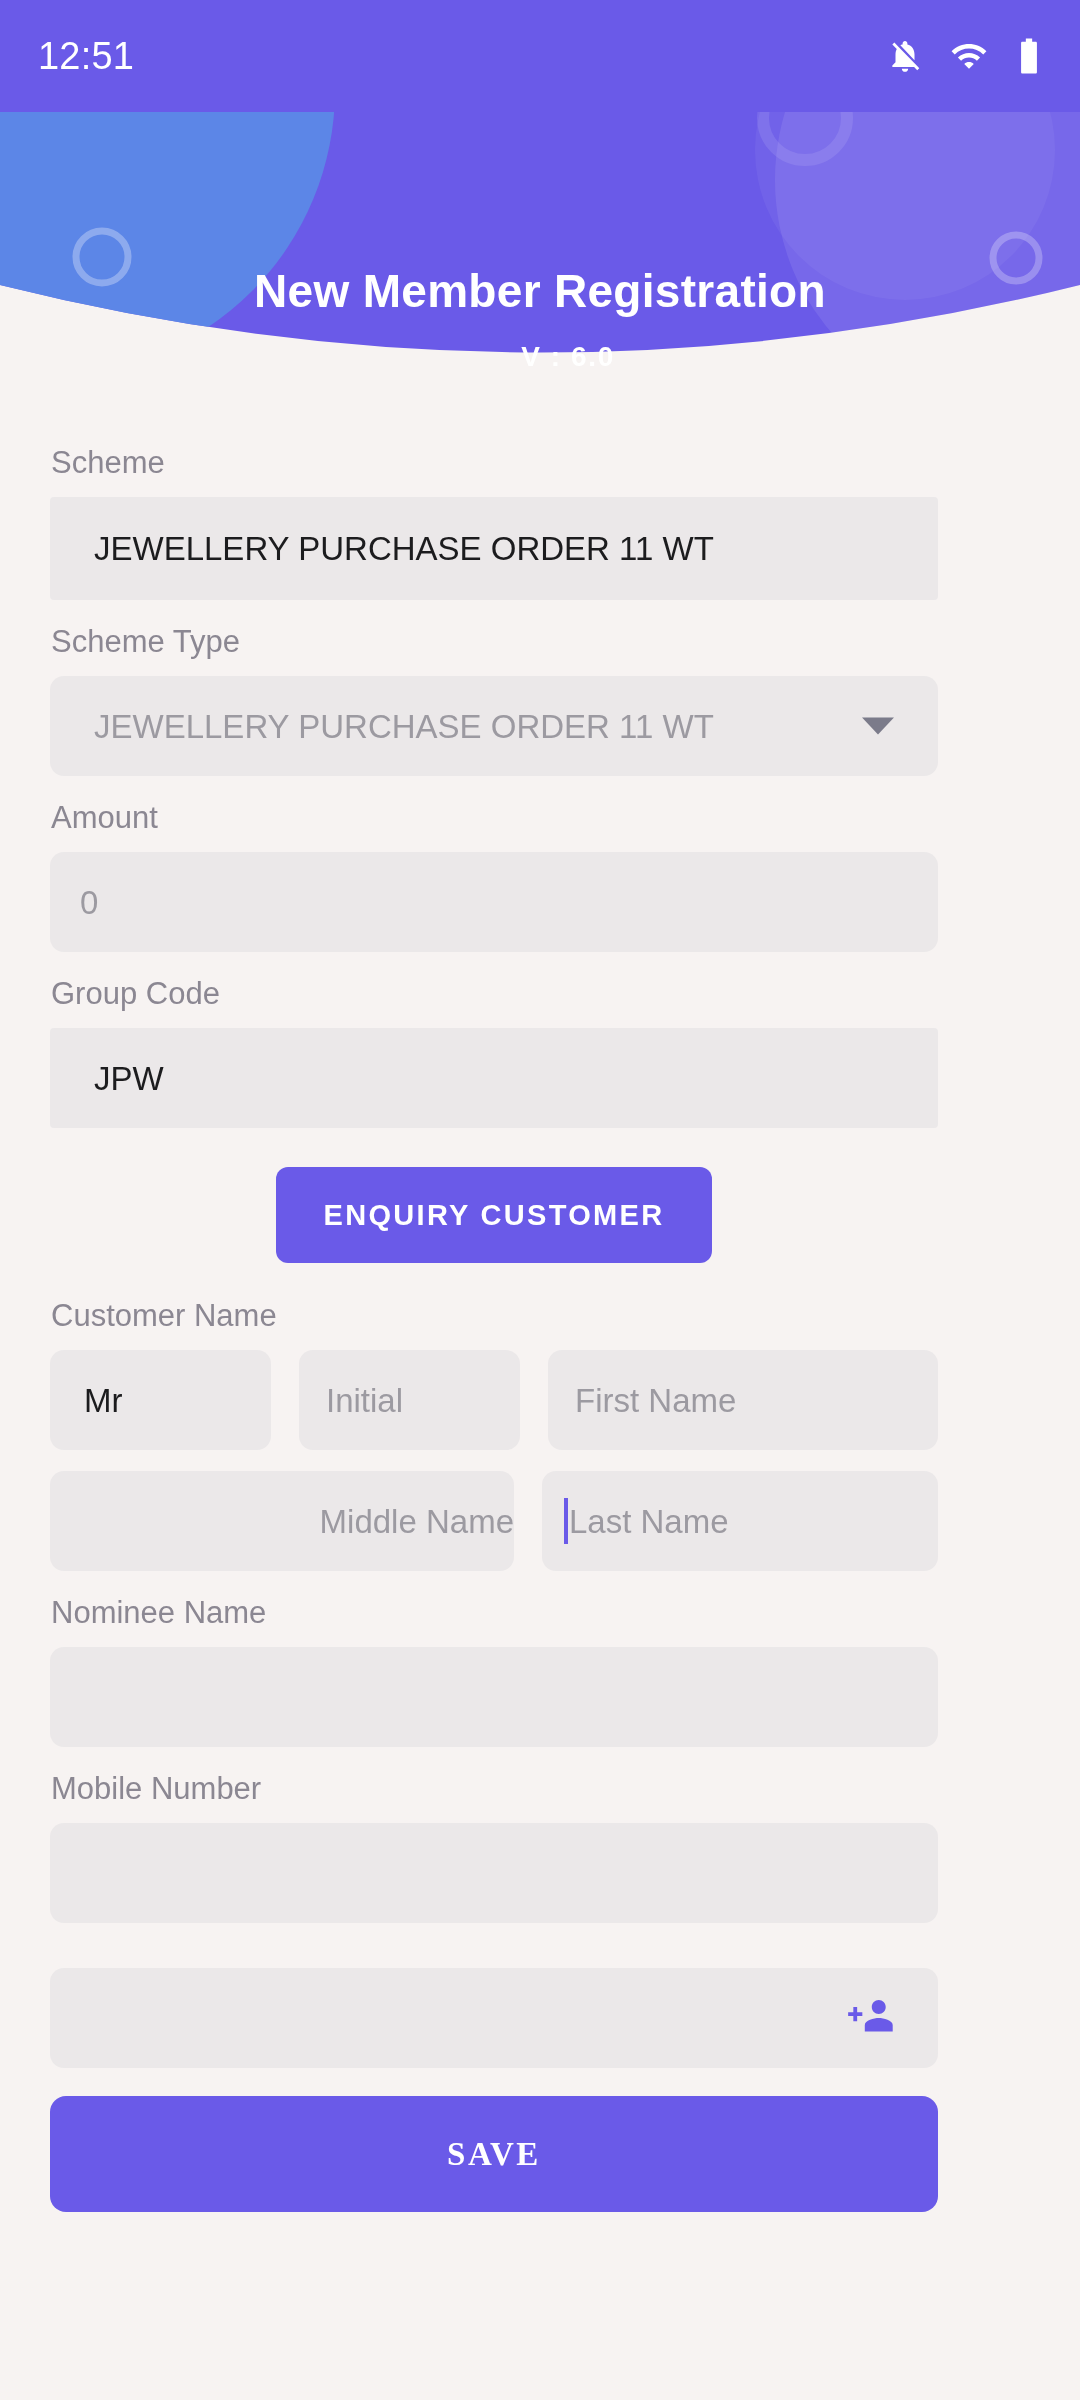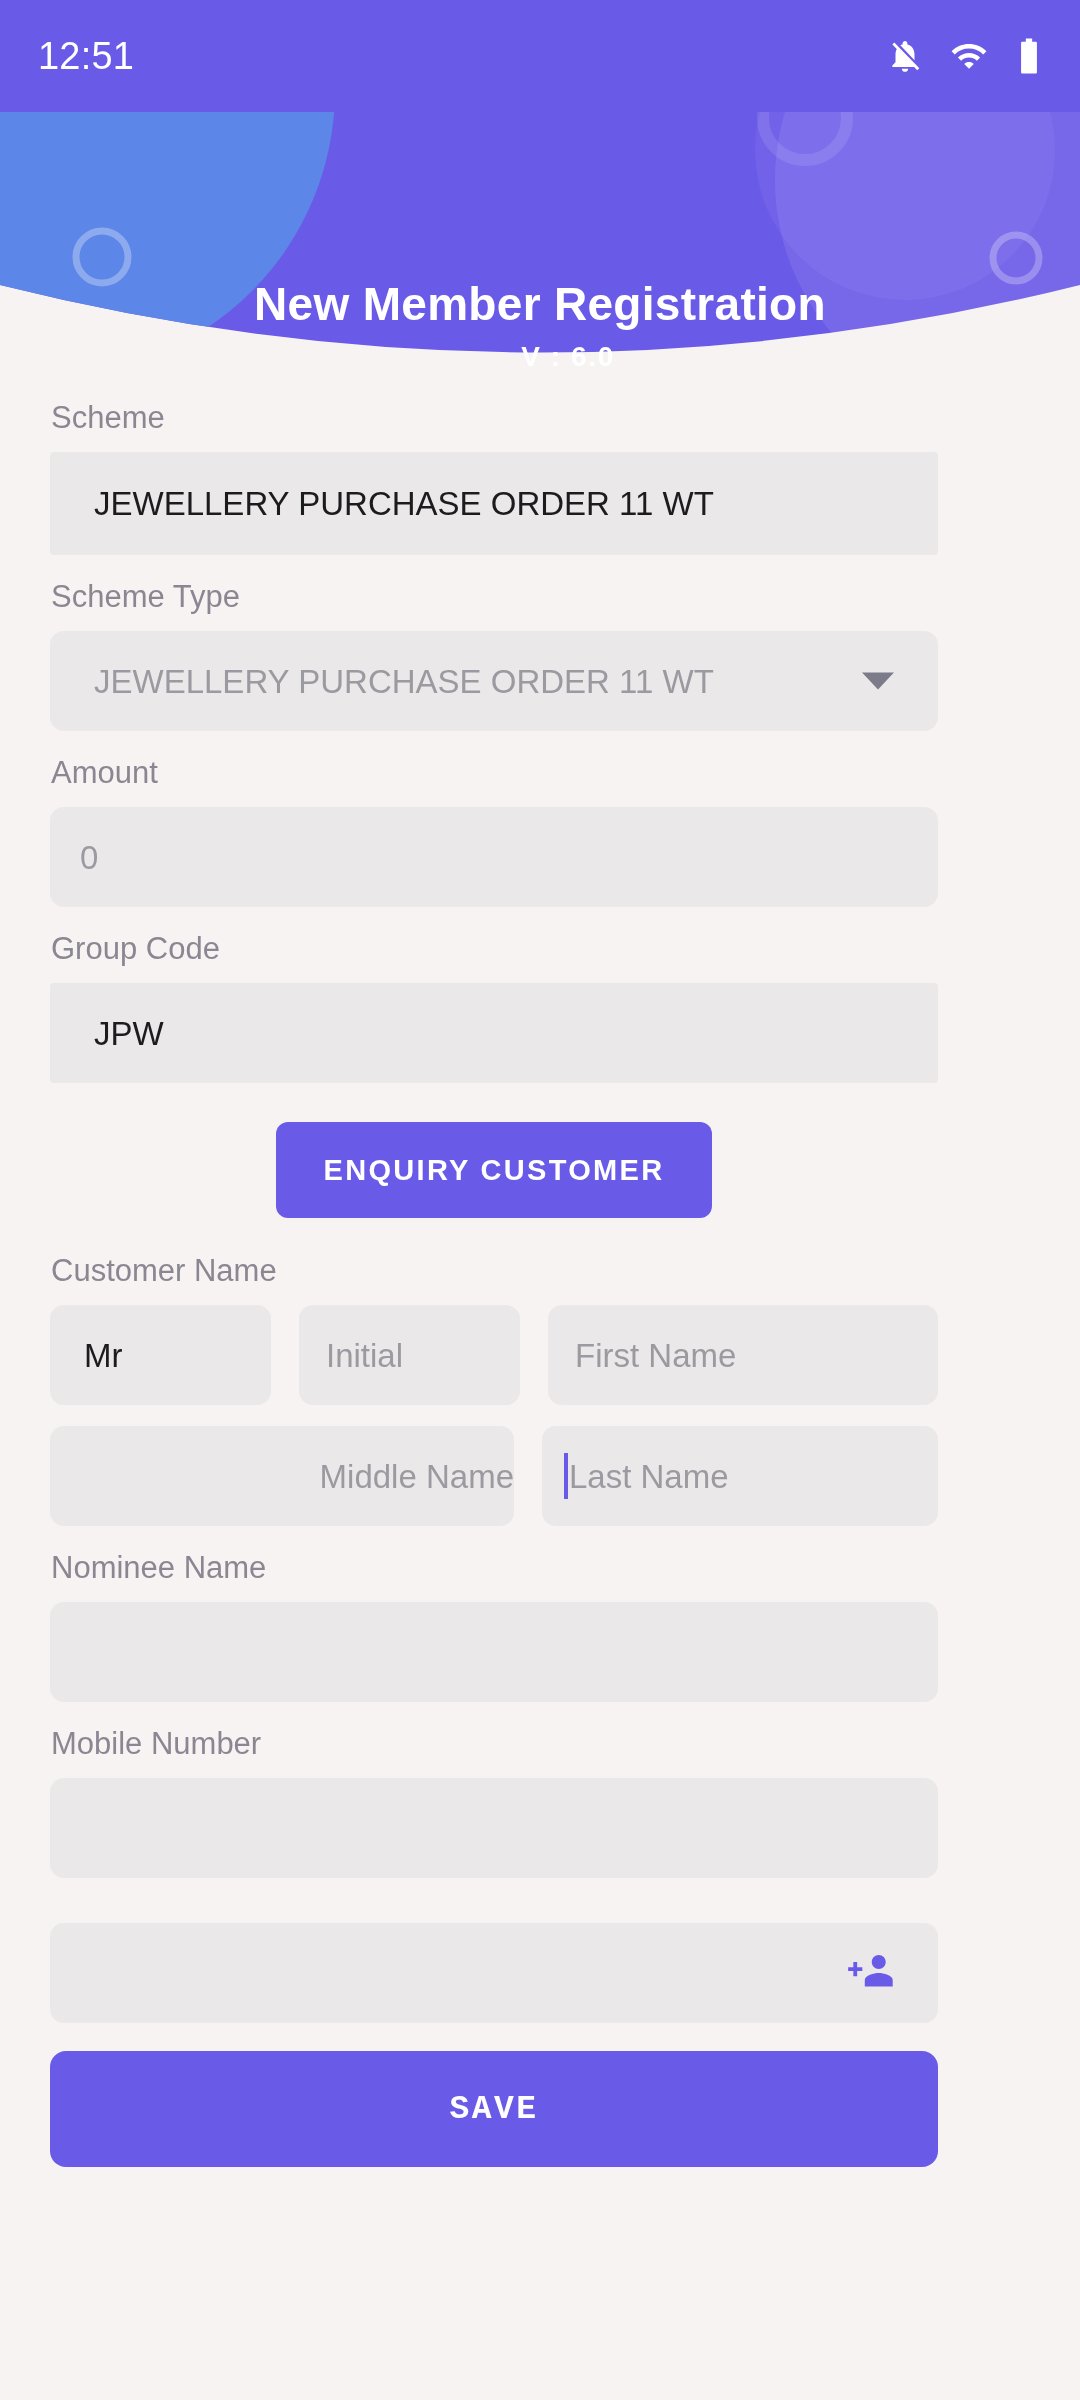--- a/index.html
+++ b/index.html
@@ -69,38 +69,37 @@
   }
   .header-title {
     position: absolute;
     top: 264px;
     left: 0;
     width: 1080px;
     color: #ffffff;
     font-size: 46px;
     font-weight: bold;
     letter-spacing: 0.3px;
-    margin-top: 13px;
   }
   .header-version {
     position: absolute;
     top: 341px;
     left: 0;
     width: 1080px;
     color: #ffffff;
     font-size: 28px;
     font-weight: bold;
     letter-spacing: 1.6px;
     margin-left: 28px;
   }
 
   
   .form {
     position: absolute;
-    top: 376px;
+    top: 421px;
     left: 0;
     width: 988px;
     padding: 0 50px;
     z-index: 5;
   }
 
   .field-label {
     color: #8b8792;
     font-size: 31px;
     font-weight: 400;
@@ -197,21 +196,21 @@
     justify-content: center;
   }
 
   .btn-save {
     width: 100%;
     background: #6a5ae8;
     color: #ffffff;
     border: none;
     border-radius: 16px;
     height: 116px;
-    font-family: Liberation Mono, monospace;
+    font-family: Liberation Serif, serif;
     font-size: 33px;
     font-weight: bold;
     letter-spacing: 2.5px;
     cursor: pointer;
   }
 </style>
 </head>
 <body>
 
 <div class="screen">

